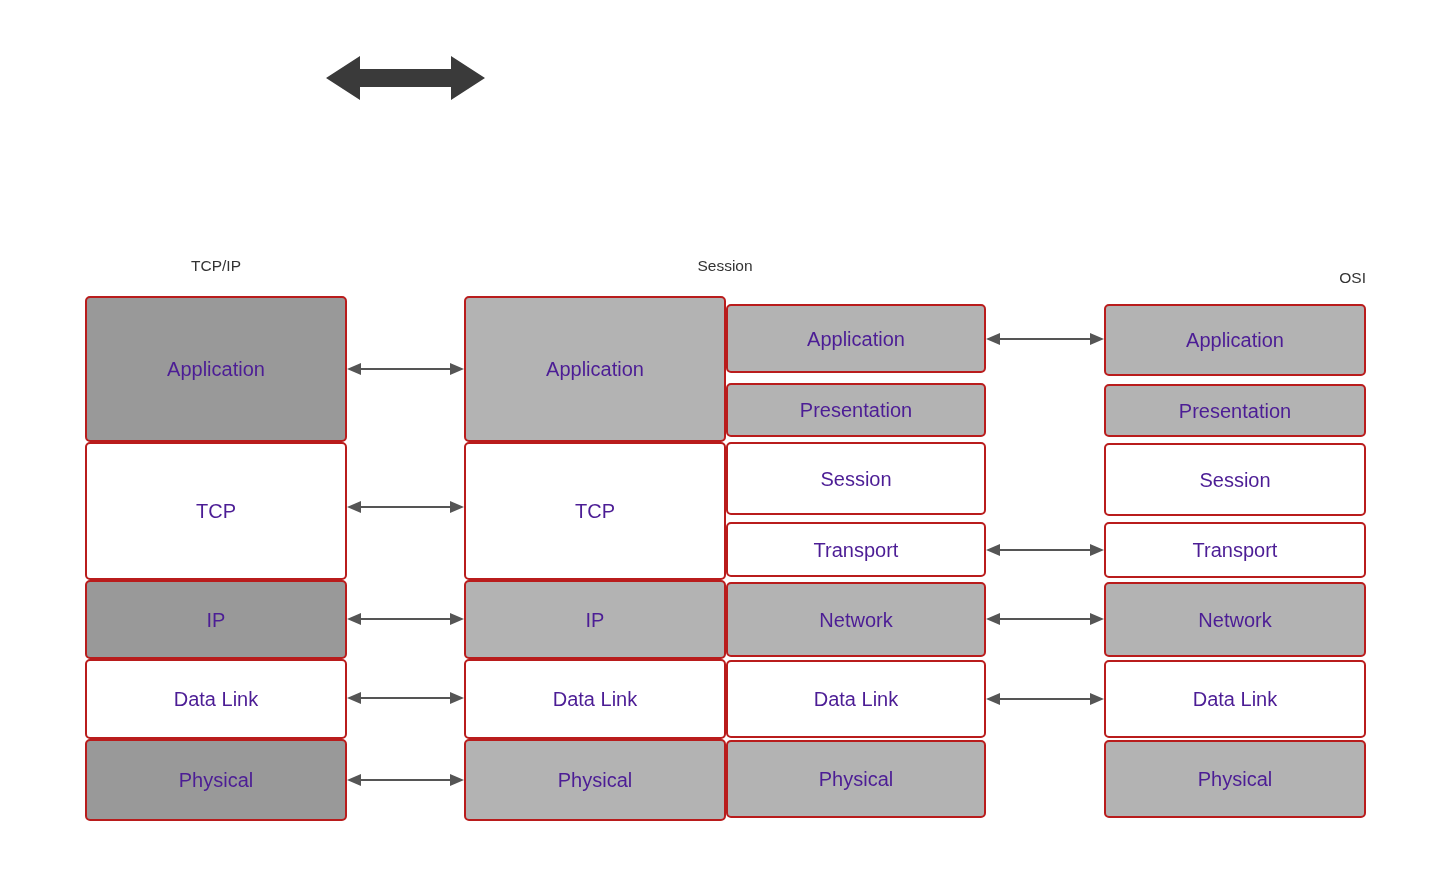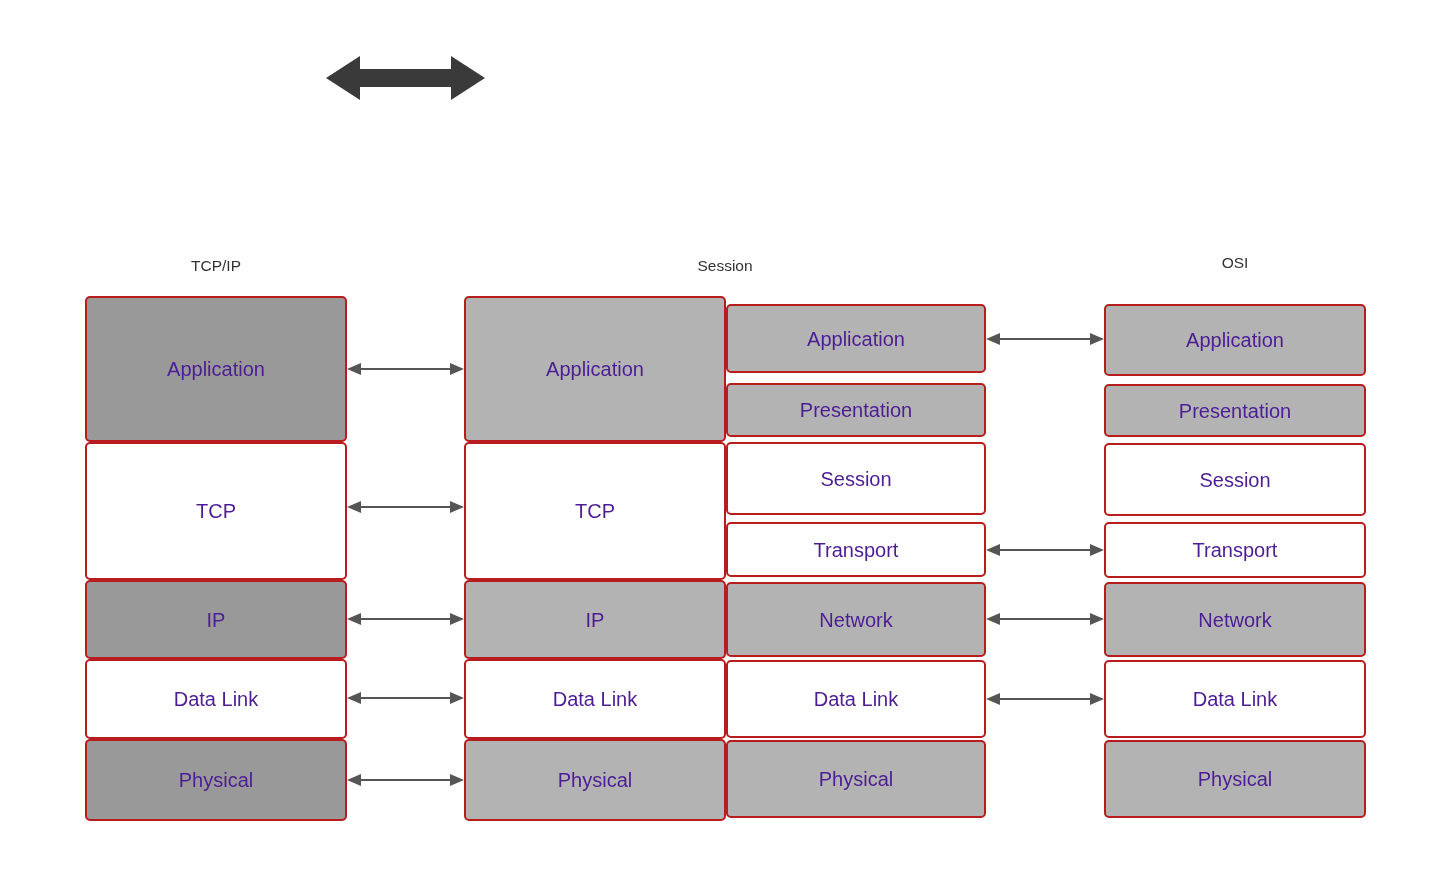--- a/index.html
+++ b/index.html
@@ -75,21 +75,21 @@
 <div id="stage">
 
   <div class="block-arrow">
     <svg width="159" height="48" viewBox="0 0 159 48" aria-hidden="true">
       <polygon points="0,24 34,2 34,15 125,15 125,2 159,24 125,46 125,33 34,33 34,46" fill="#3a3a3a"></polygon>
     </svg>
   </div>
 
   <div class="col-title" style="left:85px; top:256px; width:262px;">TCP/IP</div>
   <div class="col-title" style="left:464px; top:256px; width:522px;">Session</div>
-  <div class="col-title" style="left:1104px; top:253px; width:262px;">OSI</div>
+  <div class="col-title" style="left:1104px; top:268px; width:262px;text-align:right;">OSI</div>
 
   <div class="layer fill-dark" style="left:85px; top:296px; width:262px; height:146px;">Application</div>
   <div class="layer fill-white" style="left:85px; top:442px; width:262px; height:138px;">TCP</div>
   <div class="layer fill-dark" style="left:85px; top:580px; width:262px; height:79px;">IP</div>
   <div class="layer fill-white" style="left:85px; top:659px; width:262px; height:80px;">Data Link</div>
   <div class="layer fill-dark" style="left:85px; top:739px; width:262px; height:82px;">Physical</div>
 
   <div class="layer fill-light" style="left:464px; top:296px; width:262px; height:146px;">Application</div>
   <div class="layer fill-white" style="left:464px; top:442px; width:262px; height:138px;">TCP</div>
   <div class="layer fill-light" style="left:464px; top:580px; width:262px; height:79px;">IP</div>

